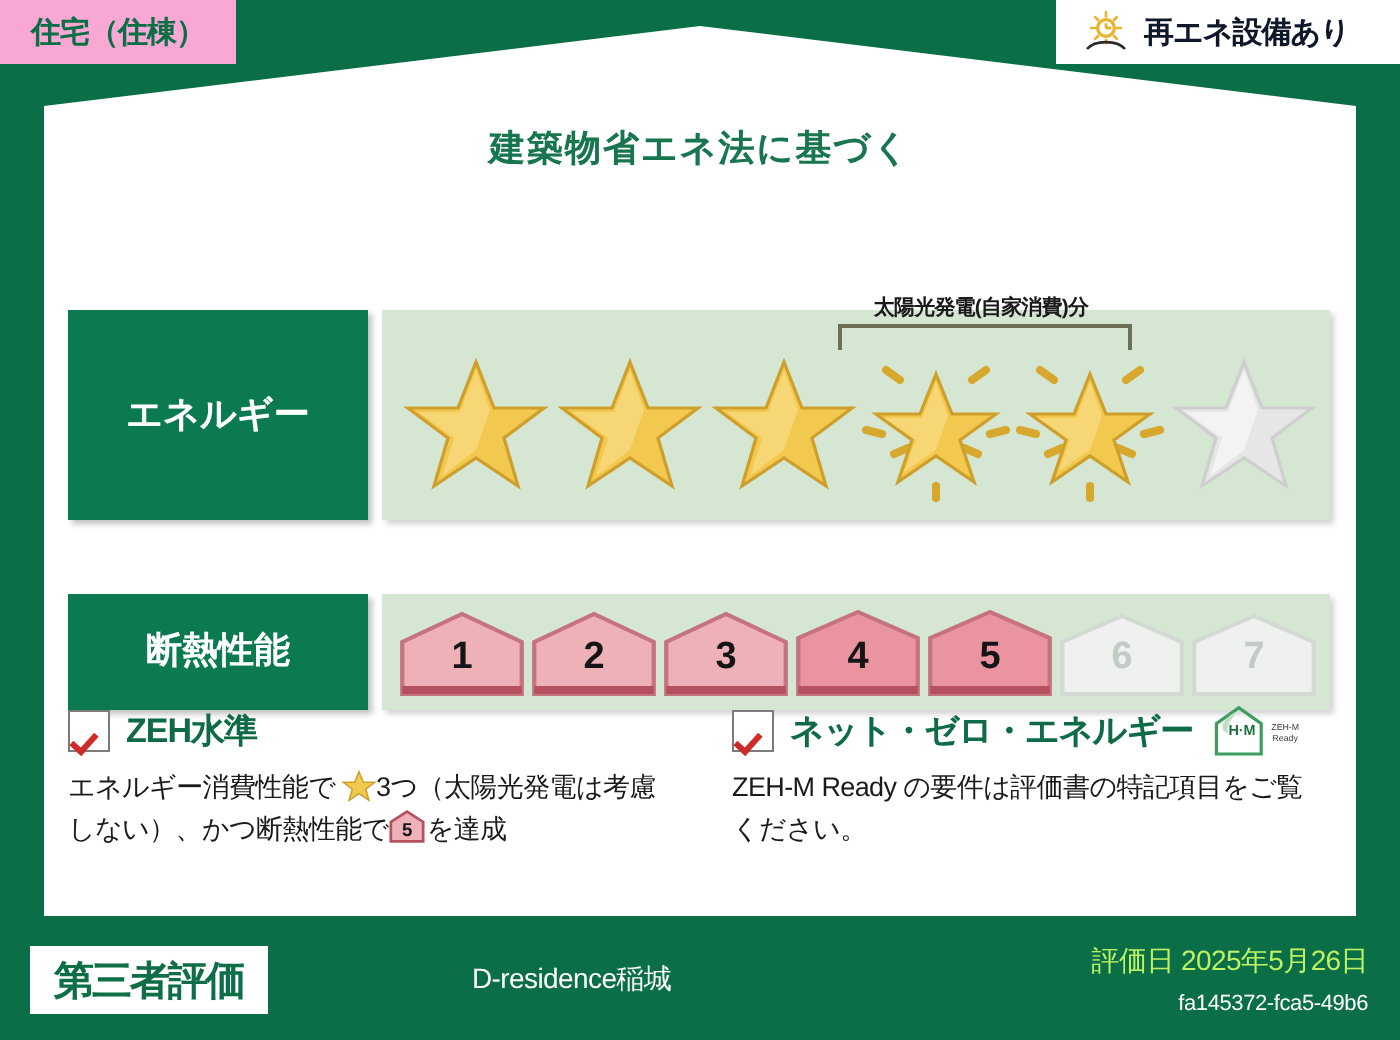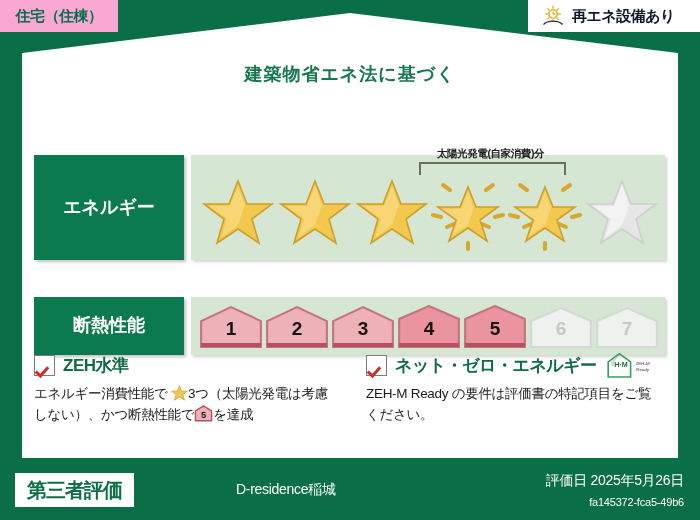--- a/index.html
+++ b/index.html
@@ -115,21 +115,21 @@
     position:absolute;left:15px;bottom:13px;height:34px;background:#ffffff;
     display:flex;align-items:center;padding:0 12px;gap:8px;
   }
   .bels-jp{font-size:20px;font-weight:bold;color:#0e6f47;letter-spacing:-1px;}
   .bels-en{font-size:24px;font-weight:bold;color:#1f8a3c;letter-spacing:-1px;}
   .bldg-name{
     position:absolute;left:236px;bottom:21px;color:#ffffff;font-size:14px;
     letter-spacing:-0.3px;
   }
   .eval{
-    position:absolute;right:16px;bottom:30px;color:#ffffff;font-size:14px;
+    position:absolute;right:16px;bottom:30px;color:#bef264;font-size:14px;
     letter-spacing:-0.3px;
   }
   .evalid{
     position:absolute;right:16px;bottom:12px;color:#ffffff;font-size:11px;
     letter-spacing:-0.2px;
   }
 </style>
 </head>
 <body>
 

